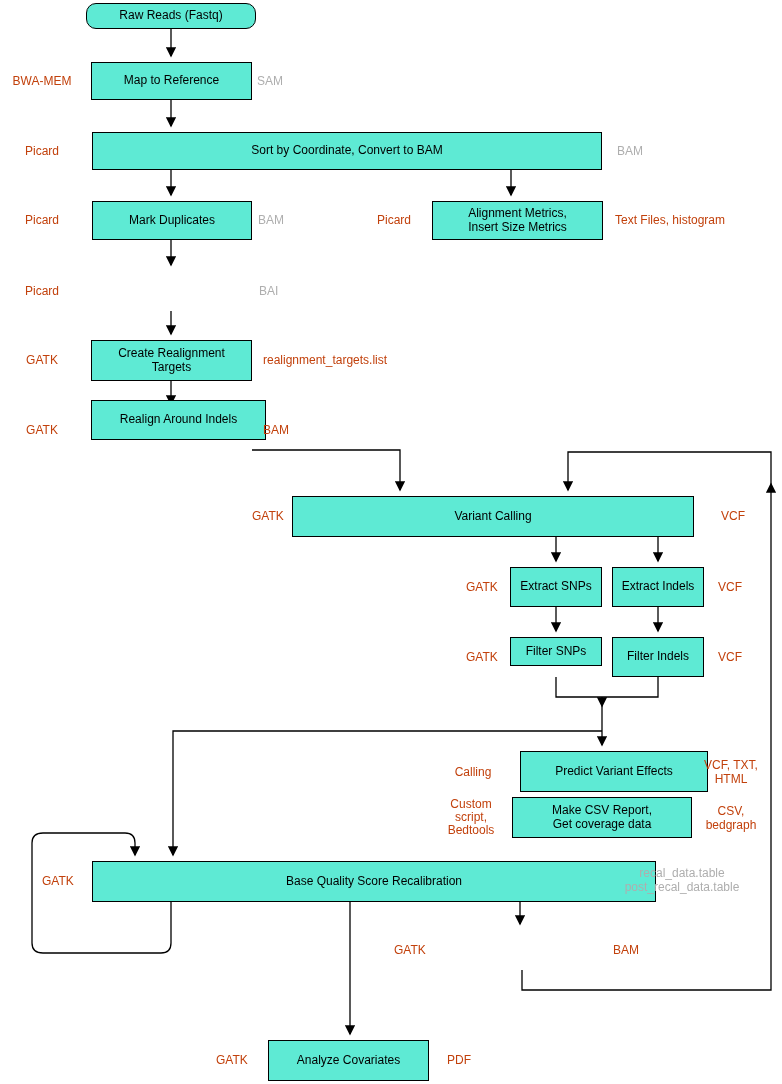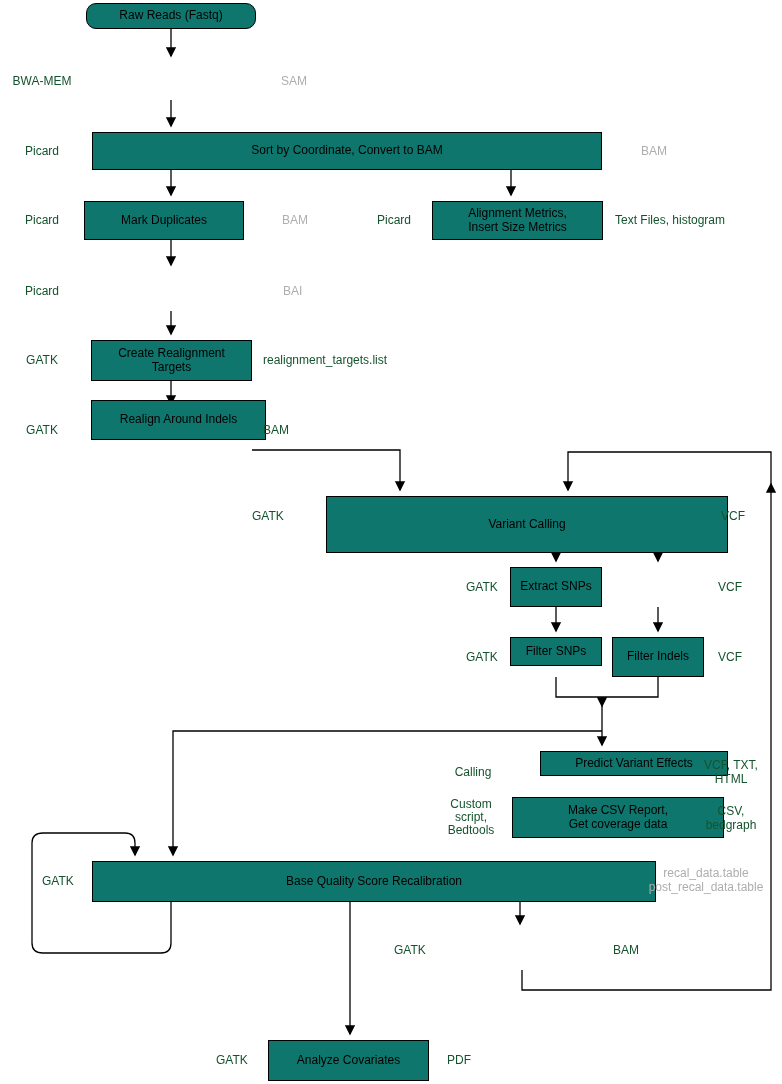--- a/index.html
+++ b/index.html
@@ -4,33 +4,33 @@
 <style>
   * { margin:0; padding:0; box-sizing:border-box; }
   html,body { background:#ffffff; }
   body { font-family:"Liberation Sans", sans-serif; }
   .stage {
     position:relative; width:782px; height:1084px; background:#fff;
     overflow:hidden; color:#000;
   }
   svg.wires { position:absolute; left:0; top:0; width:782px; height:1084px; }
   .box {
-    position:absolute; background:#0f766e; border:1.3px solid #000;
+    position:absolute; background:#5eead4; border:1.3px solid #000;
     display:flex; align-items:center; justify-content:center;
     text-align:center; font-size:12px; line-height:13.5px;
     white-space:pre-line; color:#000;
   }
   .rounded { border-radius:10px; }
   .lbl {
     position:absolute; font-size:12px; line-height:14px;
-    white-space:pre-line; color:#14532d;
+    white-space:pre-line; color:#c2410c;
   }
   .toolcol { left:0; width:84px; text-align:center; }
   .ctr { text-align:center; }
-  .gray { color:#aeaeae;margin-left:24px; }
+  .gray { color:#aeaeae; }
 </style>
 </head>
 <body>
 
 <div class="stage">
 
   <svg class="wires" viewBox="0 0 782 1084">
     <defs>
       <marker id="arw" viewBox="0 0 10 10" refX="8.5" refY="5" markerWidth="8" markerHeight="8" orient="auto-start-reverse">
         <path d="M0,0 L10,5 L0,10 z" fill="#000"></path>
@@ -55,33 +55,35 @@
       <path d="M602 697 L602 706" marker-end="url(#arw)"></path>
       <path d="M602 706 L602 745" marker-end="url(#arw)"></path>
       <path d="M602 731 L173 731 L173 855" marker-end="url(#arw)"></path>
       <path d="M171 901 L171 943 Q171 953 161 953 L43 953 Q32 953 32 943 L32 843 Q32 833 43 833 L125 833 Q135 833 135 843 L135 855" marker-end="url(#arw)"></path>
       <path d="M520 902 L520 924" marker-end="url(#arw)"></path>
       <path d="M350 902 L350 1034" marker-end="url(#arw)"></path>
     </g>
   </svg>
 
   <div class="box rounded" style="left:86px;top:3px;width:170px;height:26px">Raw Reads (Fastq)</div>
+  <div class="box" style="left:91px;top:62px;width:161px;height:38px">Map to Reference</div>
   <div class="box" style="left:92px;top:132px;width:510px;height:38px">Sort by Coordinate, Convert to BAM</div>
-  <div class="box" style="left:84px;top:201px;width:160px;height:39px">Mark Duplicates</div>
+  <div class="box" style="left:92px;top:201px;width:160px;height:39px">Mark Duplicates</div>
   <div class="box" style="left:432px;top:201px;width:171px;height:39px">Alignment Metrics,
 Insert Size Metrics</div>
   <div class="box" style="left:91px;top:340px;width:161px;height:41px">Create Realignment
 Targets</div>
   <div class="box" style="left:91px;top:400px;width:175px;height:40px">Realign Around Indels</div>
-  <div class="box" style="left:326px;top:496px;width:402px;height:57px">Variant Calling</div>
+  <div class="box" style="left:292px;top:496px;width:402px;height:41px">Variant Calling</div>
   <div class="box" style="left:510px;top:567px;width:92px;height:40px">Extract SNPs</div>
+  <div class="box" style="left:612px;top:567px;width:92px;height:40px">Extract Indels</div>
   <div class="box" style="left:510px;top:637px;width:92px;height:29px">Filter SNPs</div>
   <div class="box" style="left:612px;top:637px;width:92px;height:40px">Filter Indels</div>
-  <div class="box" style="left:540px;top:751px;width:188px;height:25px">Predict Variant Effects</div>
-  <div class="box" style="left:512px;top:797px;width:212px;height:41px">Make CSV Report,
+  <div class="box" style="left:520px;top:751px;width:188px;height:41px">Predict Variant Effects</div>
+  <div class="box" style="left:512px;top:797px;width:180px;height:41px">Make CSV Report,
 Get coverage data</div>
   <div class="box" style="left:92px;top:861px;width:564px;height:41px">Base Quality Score Recalibration</div>
   <div class="box" style="left:268px;top:1040px;width:161px;height:41px">Analyze Covariates</div>
 
   <div class="lbl toolcol" style="top:74px">BWA-MEM</div>
   <div class="lbl toolcol" style="top:144px">Picard</div>
   <div class="lbl toolcol" style="top:213px">Picard</div>
   <div class="lbl" style="left:377px;top:213px">Picard</div>
   <div class="lbl toolcol" style="top:284px">Picard</div>
   <div class="lbl toolcol" style="top:353px">GATK</div>

